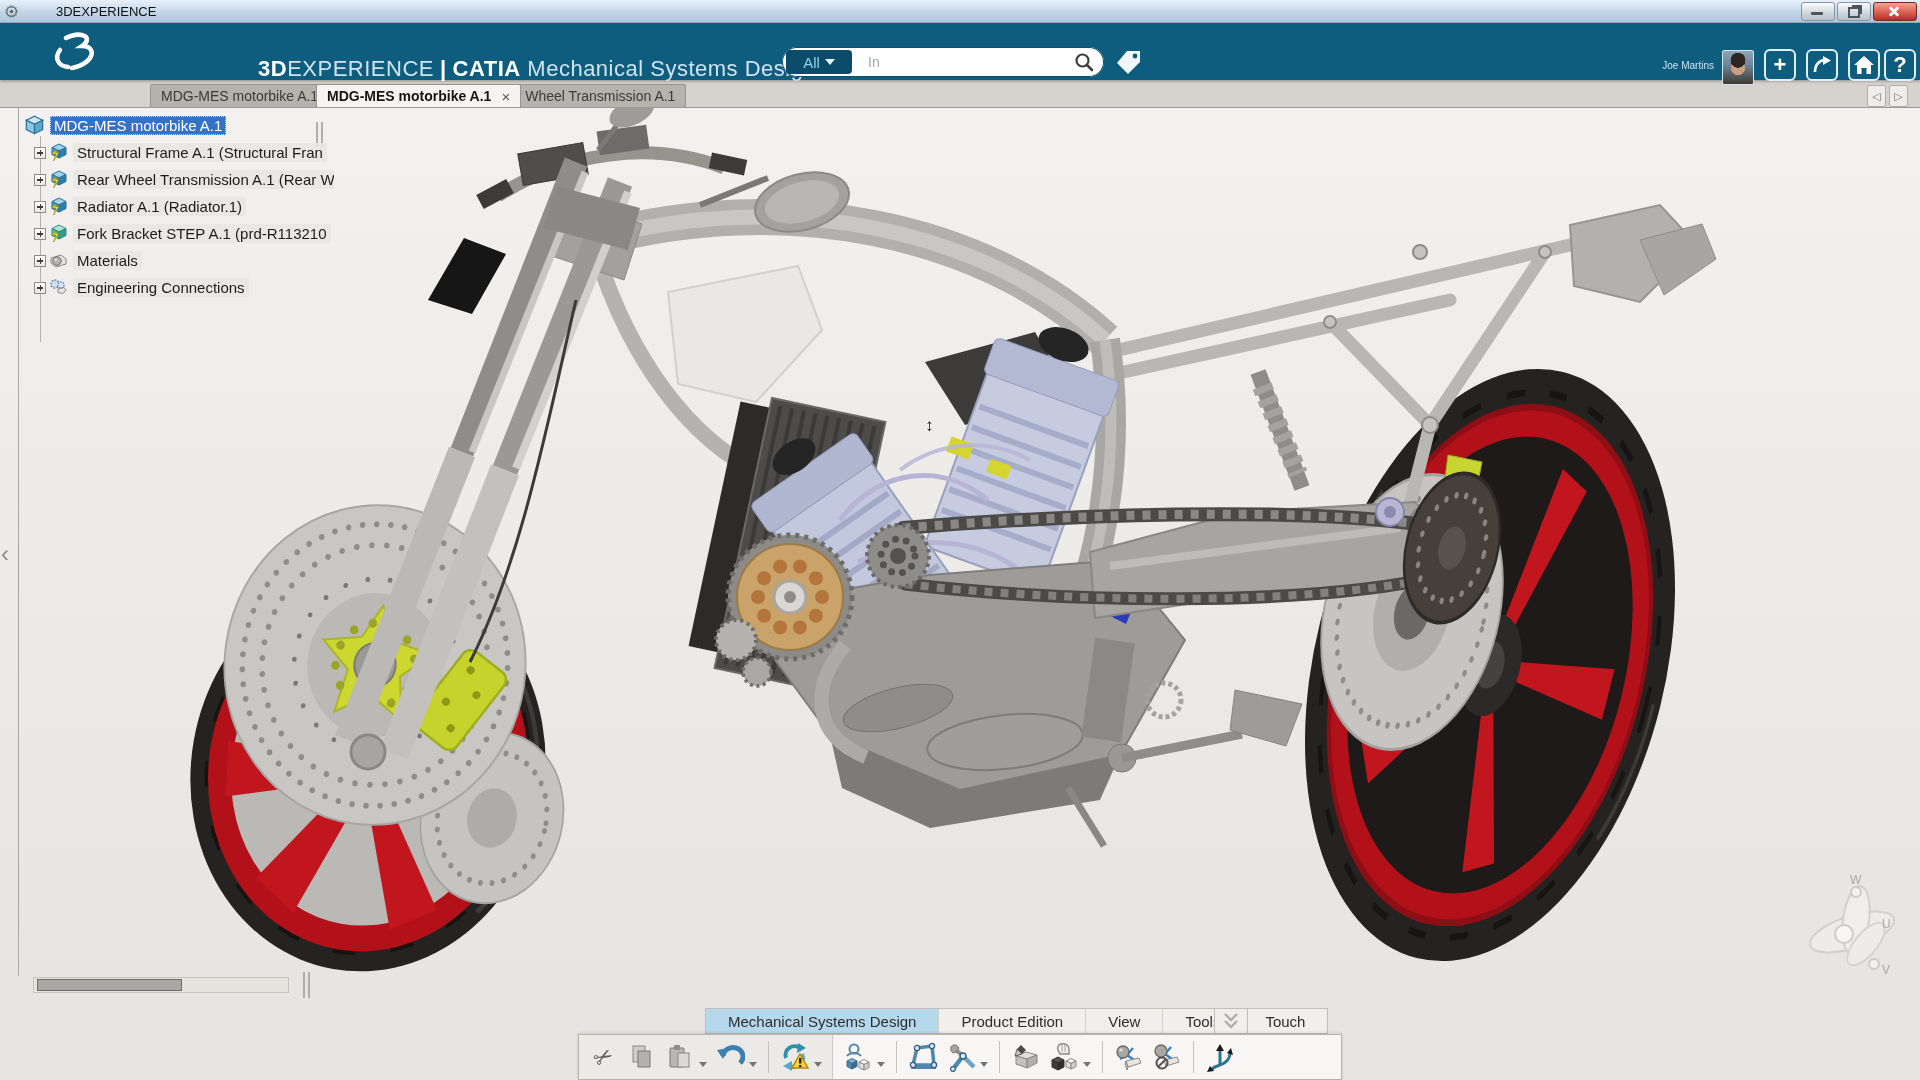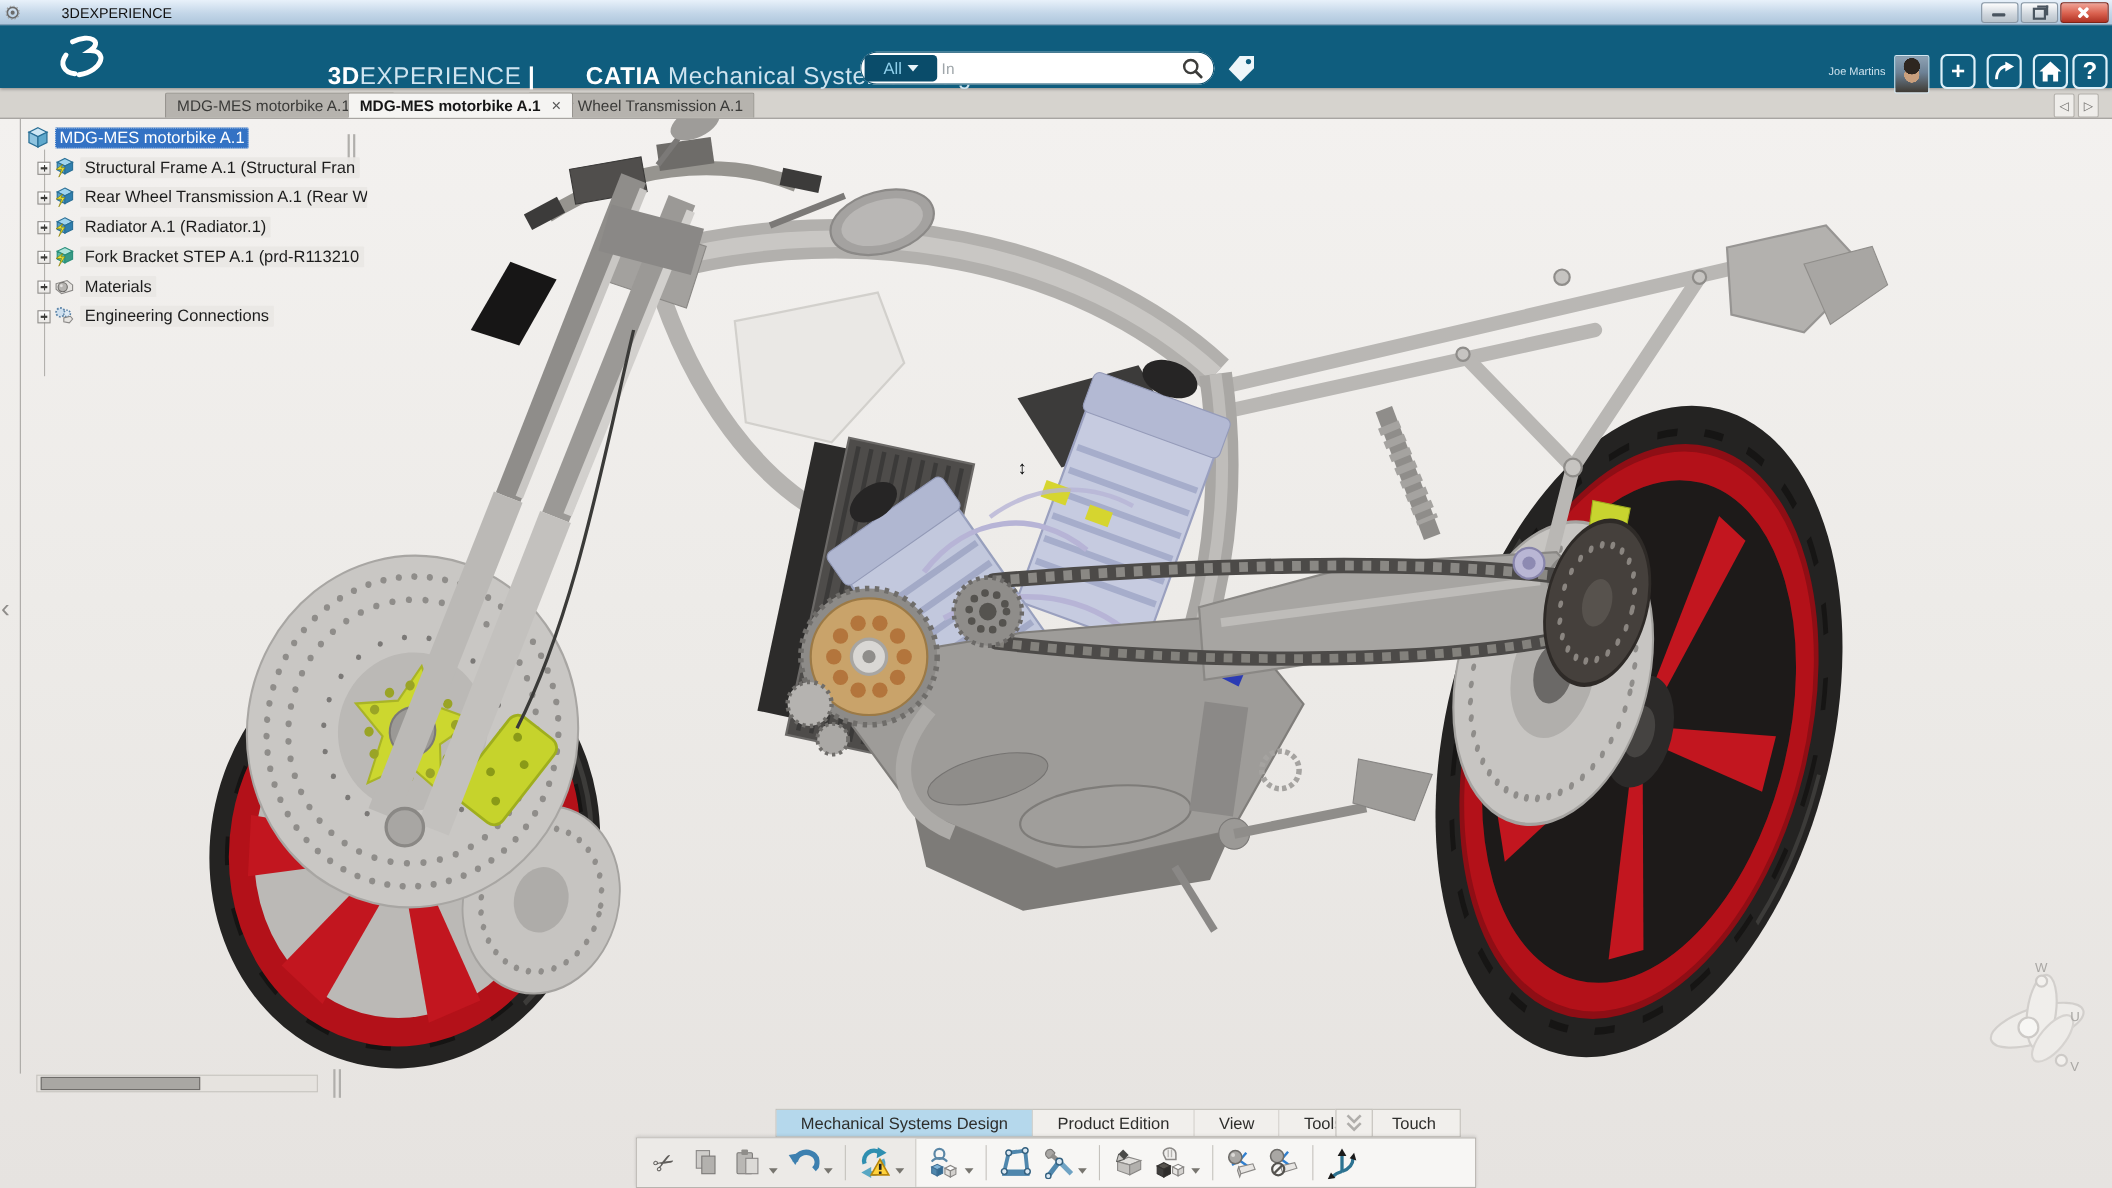--- a/index.html
+++ b/index.html
@@ -21,30 +21,30 @@
   .wbtn .sq2{position:absolute;left:14px;top:2px;width:8px;height:7px;border:2px solid #4a5560;border-bottom:none;border-left:none;}
   .wbtn.close .x1,.wbtn.close .x2{position:absolute;left:14px;top:3px;width:12px;height:3px;background:#fff;border-radius:1px;transform-origin:center;}
   .wbtn.close .x1{transform:translateY(4px) rotate(45deg);}
   .wbtn.close .x2{transform:translateY(4px) rotate(-45deg);}
 
   
   .appbar{position:absolute;left:0;top:22px;width:1920px;height:58px;background:#0f5d7e;
     box-shadow:0 1px 3px rgba(0,0,0,.35);z-index:20;}
   .ds-logo{position:absolute;left:52px;top:8px;}
   .brand{position:absolute;left:258px;top:34px;font-size:22px;color:#cfe4f0;letter-spacing:.5px;white-space:nowrap;}
-  .brand b{color:#ffffff;margin-left:40px;}
+  .brand b{color:#ffffff;}
   .brand .divider{font-weight:bold;color:#ffffff;margin:0 6px;}
 
   .searchbar{position:absolute;left:782px;top:25px;width:322px;height:30px;background:#ffffff;
     border-radius:15px;display:flex;align-items:center;box-shadow:inset 0 0 0 1px #0b4f6d;}
   .scopechip{margin-left:4px;height:24px;min-width:52px;background:#0a4c6a;border-radius:4px;
     display:flex;align-items:center;justify-content:center;gap:5px;padding:0 7px;cursor:pointer;}
   .scopechip .scopetext{color:#8fd0ec;font-size:15px;font-weight:normal;}
   .scopechip .tri{width:0;height:0;border-left:5px solid transparent;border-right:5px solid transparent;border-top:6px solid #e8f4fa;}
-  .searchinput{flex:1;border:none;outline:none;font-size:14px;color:#0369a1;background:transparent;padding:0 4px;min-width:0;}
+  .searchinput{flex:1;border:none;outline:none;font-size:14px;color:#0369a1;background:transparent;padding:0 16px;min-width:0;}
   .searchinput::placeholder{color:#9fa6aa;}
   .searchglass{margin-right:10px;flex:0 0 auto;}
   .tagicon{position:absolute;left:1114px;top:26px;}
 
   .username{position:absolute;right:206px;top:38px;font-size:10px;color:#cfe3ee;white-space:nowrap;}
   .avatar{position:absolute;right:166px;top:28px;width:30px;height:33px;border:1px solid #d3e6f0;border-radius:2px;
     background:
       radial-gradient(circle at 50% 28%, #2e2620 0 26%, transparent 27%),
       radial-gradient(circle at 50% 52%, #c99f7d 0 30%, transparent 31%),
       linear-gradient(180deg,#8fa3b5 0%,#6d8296 45%,#3f3a33 100%);}

